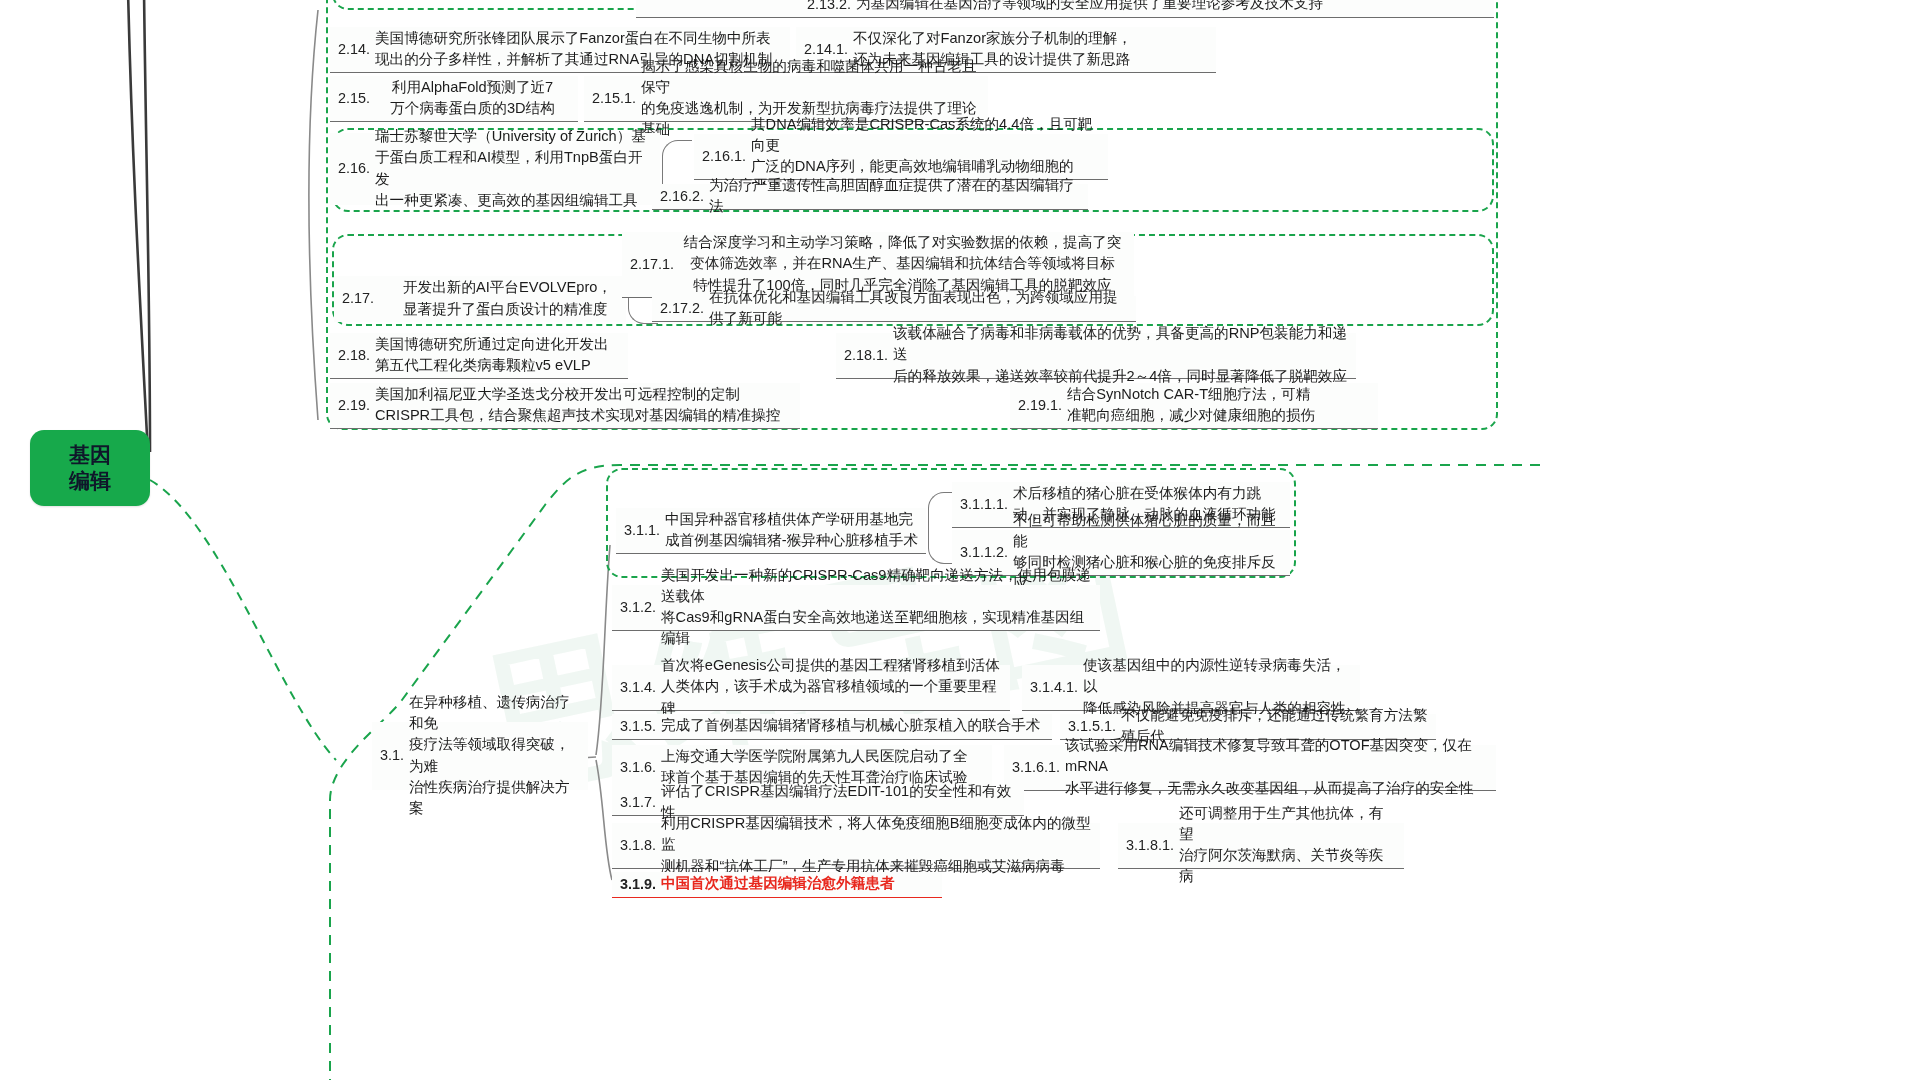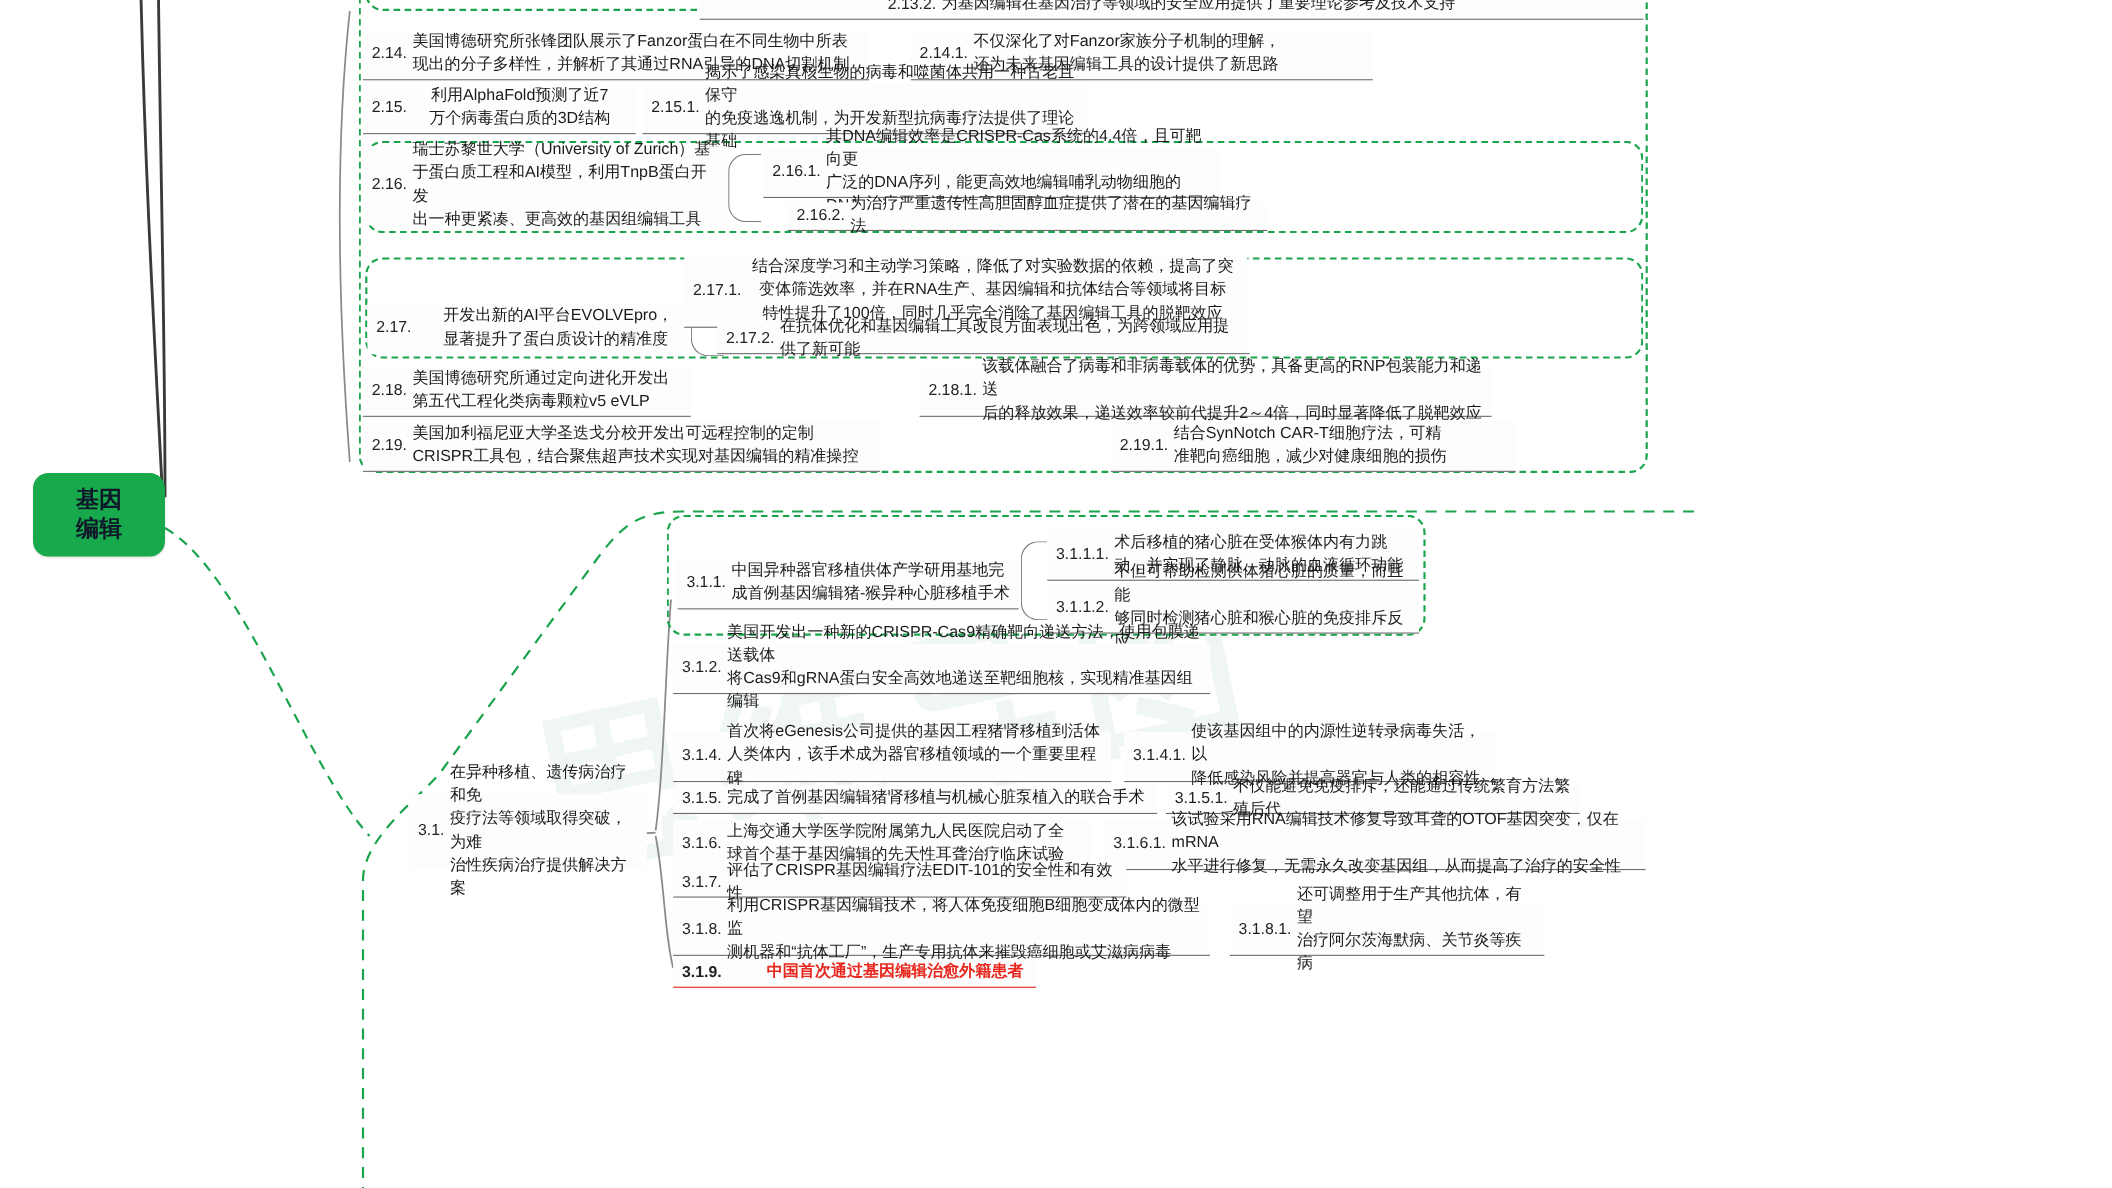--- a/index.html
+++ b/index.html
@@ -49,21 +49,21 @@
   }
   .node .idx {
     font-size: 14.4px;
     color: #222;
     margin-right: 5px;
     flex: 0 0 auto;
     align-self: center;
   }
   .node .txt { flex: 1 1 auto; }
   .node.center .txt { text-align: center; }
-  .node.red { color: #e8281e; font-weight: bold; border-bottom-color:#e8281e;gap:36px; }
+  .node.red { color: #e8281e; font-weight: bold; border-bottom-color:#e8281e; }
 
   
   .group {
     position: absolute;
     border: 2px dashed #1aa44c;
     border-radius: 16px;
     pointer-events: none;
   }
 
   
@@ -107,21 +107,21 @@
     <span class="idx">2.13.2.</span>
     <span class="txt" style="flex:0 0 auto;">为基因编辑在基因治疗等领域的安全应用提供了重要理论参考及技术支持</span>
   </div>
 
   <div class="node" style="left:330px; top:27px; width:460px; height:46px;">
     <span class="idx">2.14.</span>
     <span class="txt">美国博德研究所张锋团队展示了Fanzor蛋白在不同生物中所表
 现出的分子多样性，并解析了其通过RNA引导的DNA切割机制</span>
   </div>
 
-  <div class="node" style="left:828px; top:27px; width:420px; height:46px;justify-content:flex-end;">
+  <div class="node" style="left:796px; top:27px; width:420px; height:46px;justify-content:flex-end;">
     <span class="idx">2.14.1.</span>
     <span class="txt">不仅深化了对Fanzor家族分子机制的理解，
 还为未来基因编辑工具的设计提供了新思路</span>
   </div>
 
   <div class="node" style="left:330px; top:76px; width:248px; height:46px;text-align:center;">
     <span class="idx">2.15.</span>
     <span class="txt">利用AlphaFold预测了近7
 万个病毒蛋白质的3D结构</span>
   </div>
@@ -140,21 +140,21 @@
   </div>
 
   <div class="bracket" style="left:662px; top:140px; width:30px; height:62px;"></div>
 
   <div class="node" style="left:694px; top:134px; width:414px; height:46px;">
     <span class="idx">2.16.1.</span>
     <span class="txt">其DNA编辑效率是CRISPR-Cas系统的4.4倍，且可靶向更
 广泛的DNA序列，能更高效地编辑哺乳动物细胞的DNA</span>
   </div>
 
-  <div class="node" style="left:716px; top:184px; width:436px; height:26px;">
+  <div class="node" style="left:652px; top:184px; width:436px; height:26px;">
     <span class="idx">2.16.2.</span>
     <span class="txt">为治疗严重遗传性高胆固醇血症提供了潜在的基因编辑疗法</span>
   </div>
 
   <div class="node" style="left:334px; top:276px; width:292px; height:46px; border-bottom:none;gap:24px;">
     <span class="idx">2.17.</span>
     <span class="txt">开发出新的AI平台EVOLVEpro，
 显著提升了蛋白质设计的精准度</span>
   </div>
 

